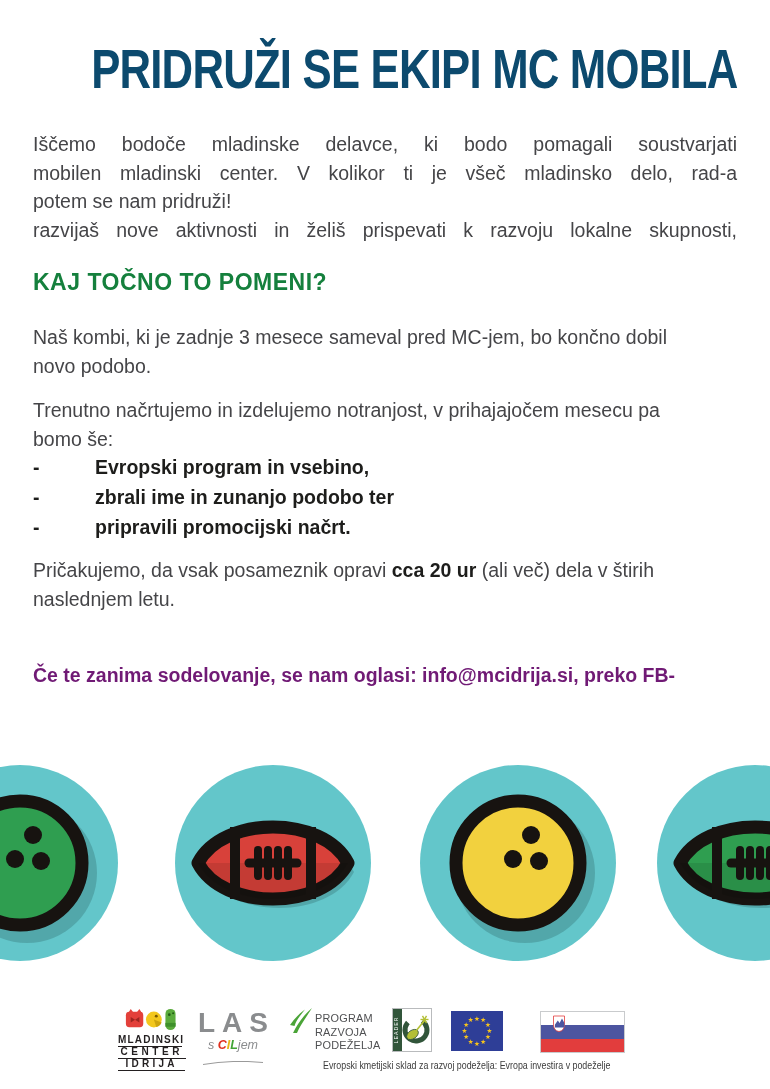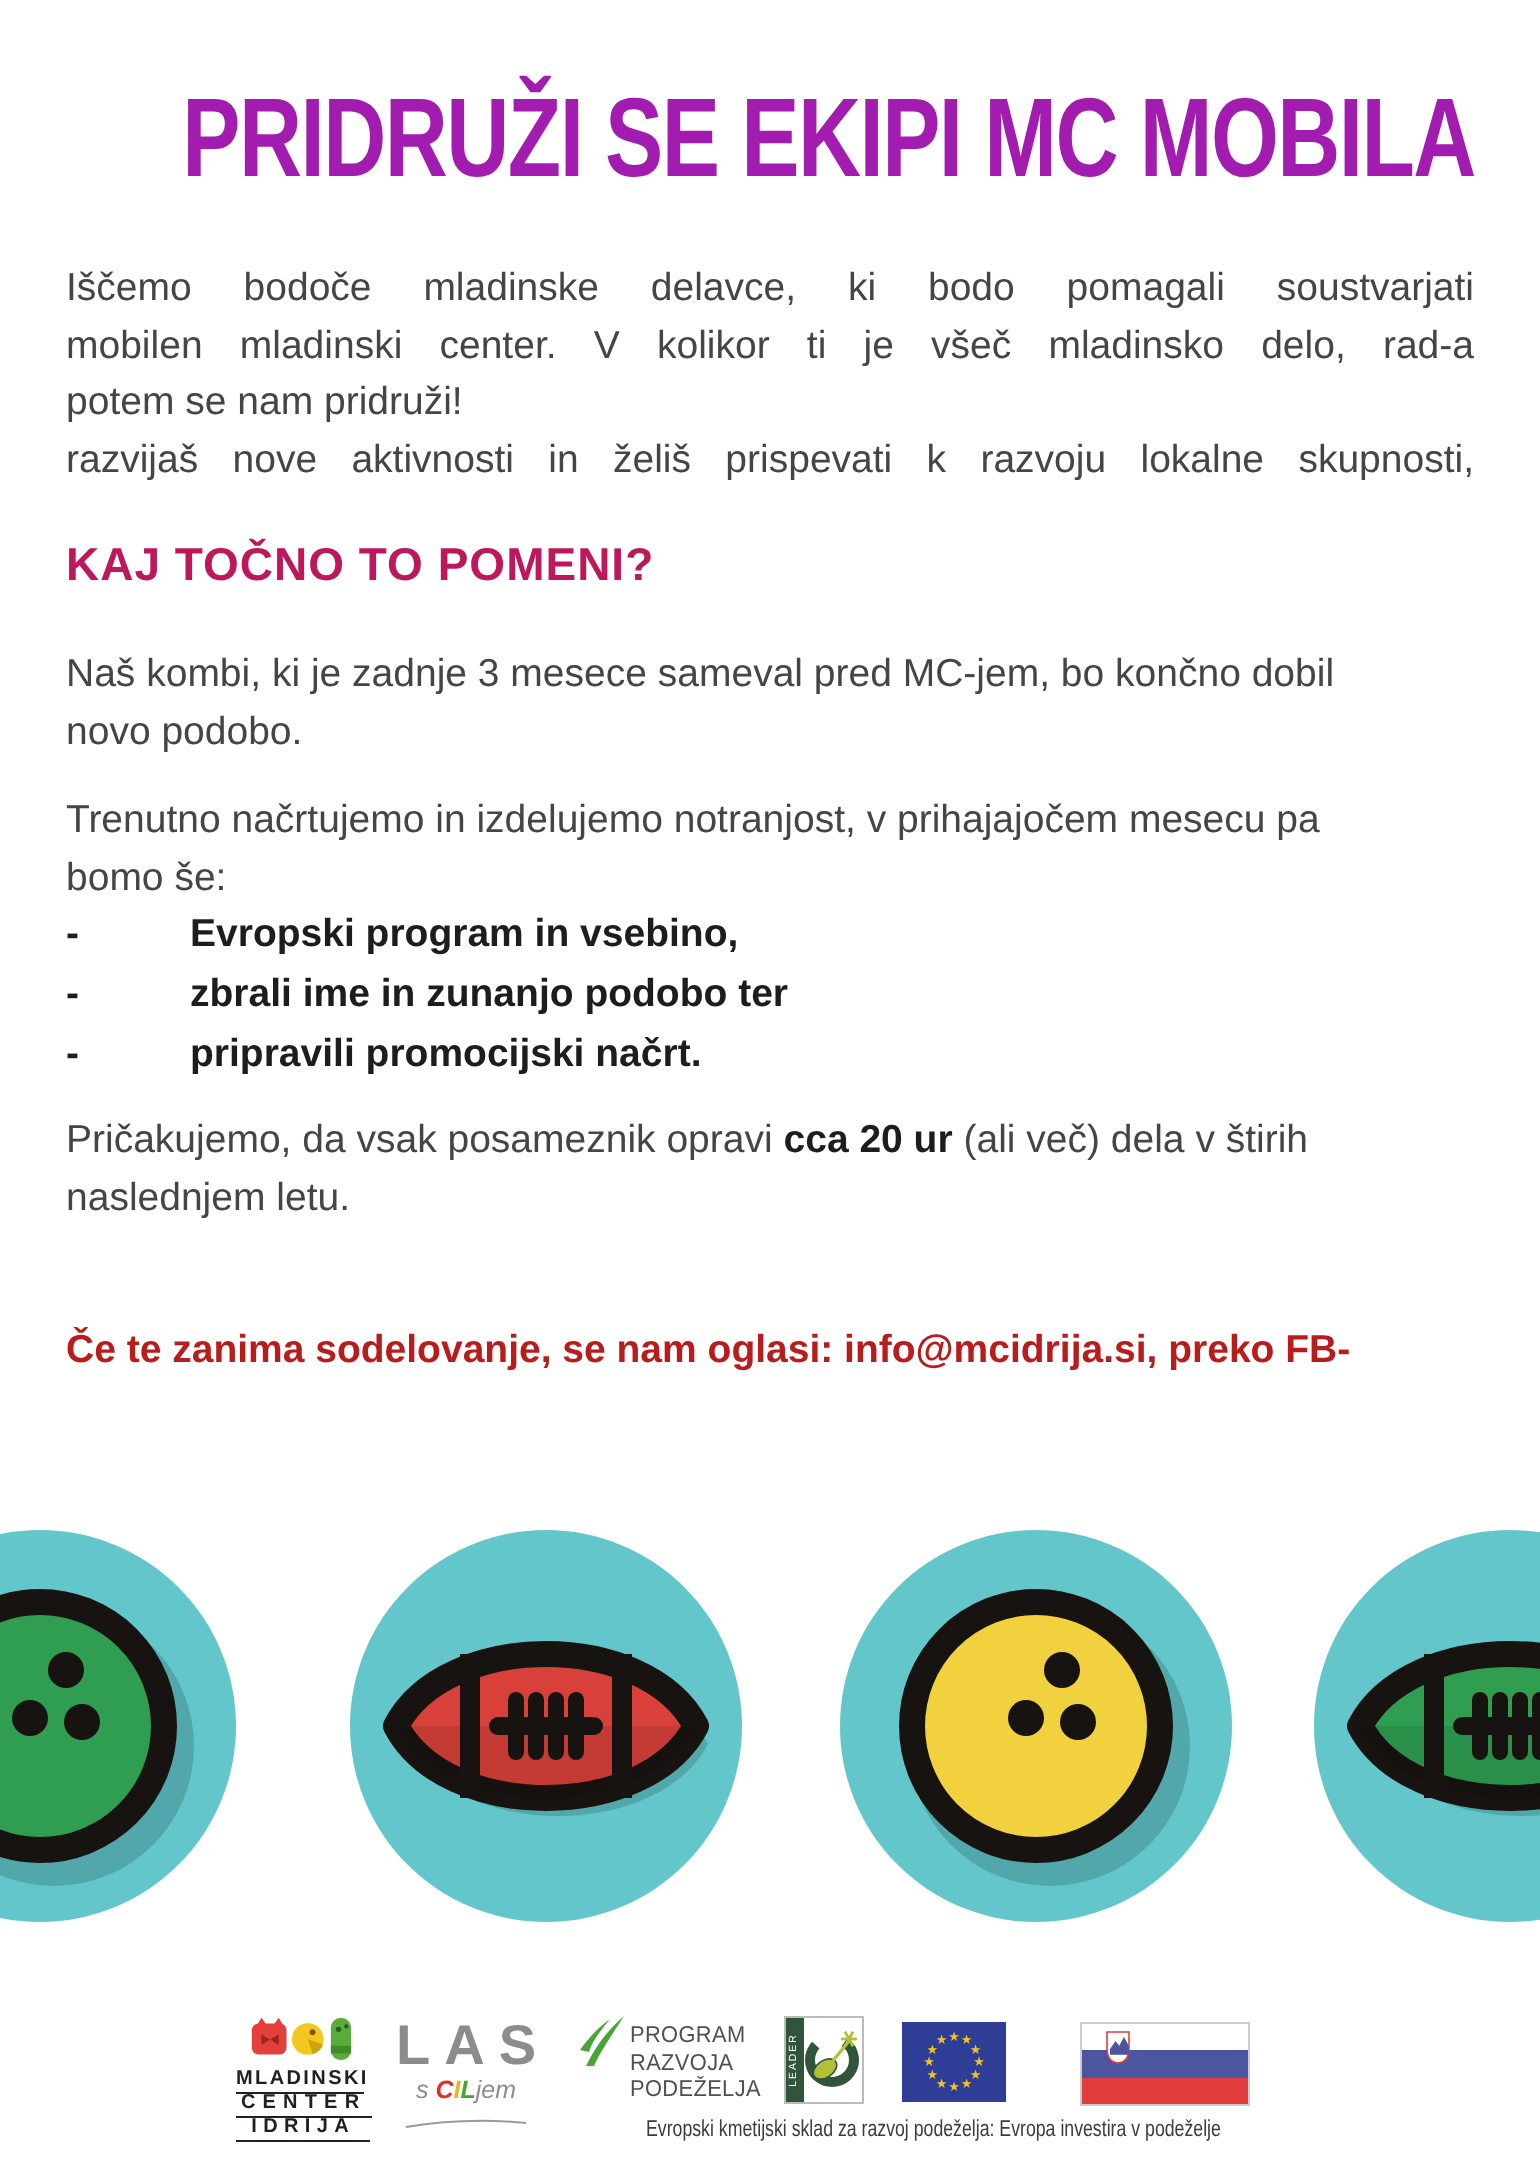--- a/index.html
+++ b/index.html
@@ -1,37 +1,37 @@
 <!DOCTYPE html>
 <html><head>
 <meta charset="utf-8">
 <style>
   html,body{margin:0;padding:0;background:#ffffff;}
   .page{position:relative;width:770px;height:1089px;background:#ffffff;overflow:hidden;
         font-family:"Liberation Sans",sans-serif;color:#454548;}
 
   
   .title{position:absolute;top:40px;left:0;right:0;text-align:center;
-         color:#a21caf;font-size:56px;font-weight:700;line-height:1.05;white-space:nowrap;}
+         color:#0c4a6e;font-size:56px;font-weight:700;line-height:1.05;white-space:nowrap;}
   .title-inner{display:inline-block;transform:scaleX(0.78);transform-origin:center center;letter-spacing:-1px;}
-  .h2{position:absolute;left:33px;top:269px;color:#be185d;font-size:23px;font-weight:700;letter-spacing:.5px;}
+  .h2{position:absolute;left:33px;top:269px;color:#15803d;font-size:23px;font-weight:700;letter-spacing:.5px;}
 
   
   .block{position:absolute;left:33px;width:704px;font-size:19.5px;line-height:28.5px;}
   .line{white-space:nowrap;}
   .jline{text-align:justify;text-align-last:justify;}
   #intro{top:130px;}
   #kombi{top:323px;}
   #plan{top:396px;}
   #list{top:452px;line-height:30px;font-weight:700;color:#1d1d1b;}
   .li{display:flex;}
   .li .dash{width:62px;flex:0 0 62px;}
   #expect{top:556px;}
   #expect b{color:#1d1d1b;}
-  #contact{top:661px;font-weight:700;color:#b91c1c;}
+  #contact{top:661px;font-weight:700;color:#701a75;}
 
   
   .badge{position:absolute;top:763px;width:200px;height:200px;}
   .badge svg{display:block;width:200px;height:200px;}
   #badge1{left:-80px;}  #badge2{left:173px;}  #badge3{left:418px;}  #badge4{left:655px;}
   .teal-bg{fill:#63c6ca;}
   .shadow{fill:rgba(24,58,60,.22);}
   .outline{stroke:#171310;}
 
   

